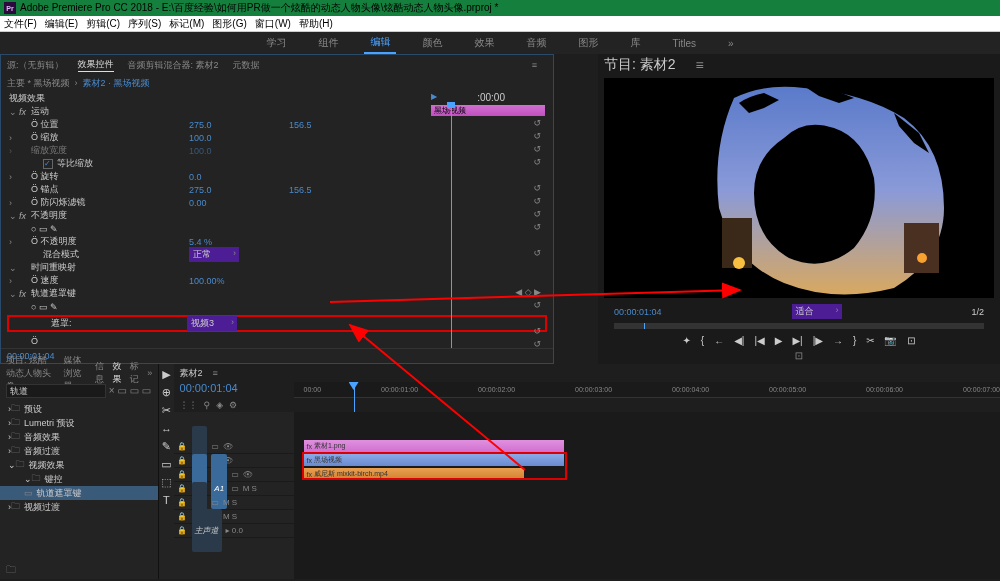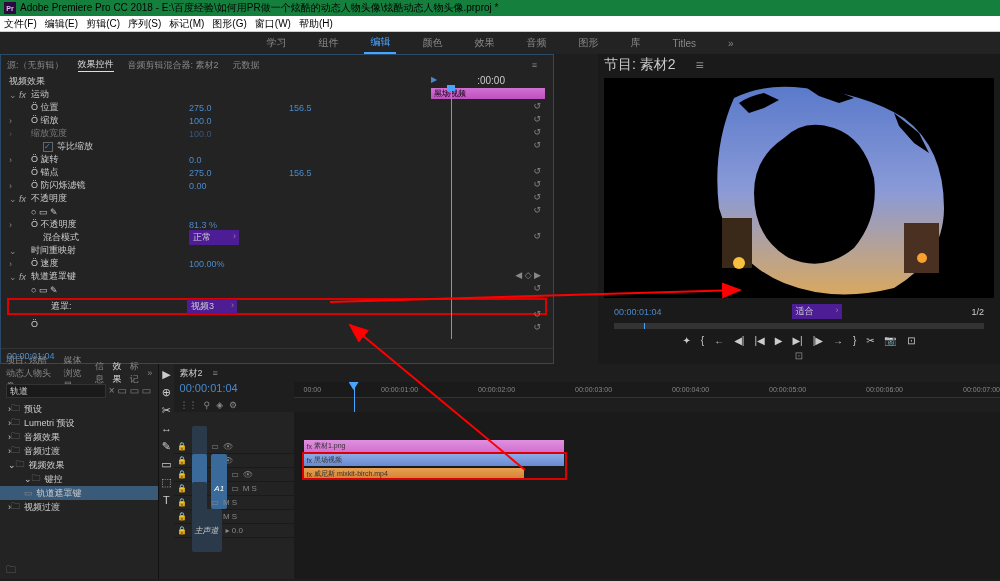--- a/index.html
+++ b/index.html
@@ -141,20 +141,25 @@
 <div class="main">
 
   <div class="left-panel">
     <div class="panel-tabs">
       <span>源:（无剪辑）</span>
       <span class="active">效果控件</span>
       <span>音频剪辑混合器: 素材2</span>
       <span>元数据</span>
       <span class="menu-icon">≡</span>
     </div>
+    <div class="effect-header">
+      <span>主要 * 黑场视频</span>
+      &nbsp;›&nbsp;
+      <span class="clip-link">素材2 · 黑场视频</span>
+    </div>
 
     <div class="effect-controls">
 
       <div class="mini-timeline">
         <div style="display:flex;gap:40px;">
             <span class="playhead-label">▶</span>
             <span>:00:00</span>
           </div>
         <div class="clip-bar">黑场视频</div>
         <div class="playhead"></div>
@@ -227,21 +232,21 @@
           <span class="fx">fx</span>
           <span class="label">不透明度</span>
         </div>
       <div class="ec-row">
           <span class="toggle"></span>
           <span class="label pad1">○ ▭ ✎</span>
         </div>
       <div class="ec-row">
           <span class="toggle">›</span>
           <span class="label pad1">Ö <span>不透明度</span></span>
-          <span class="value">81.3 %</span>
+          <span class="value">5.4 %</span>
         </div>
       <div class="ec-row">
           <span class="toggle"></span>
           <span class="label pad2">混合模式</span>
           <span class="dropdown">正常</span>
         </div>
       <div class="ec-row">
           <span class="toggle">⌄</span>
           <span class="fx"></span>
           <span class="label">时间重映射</span>

